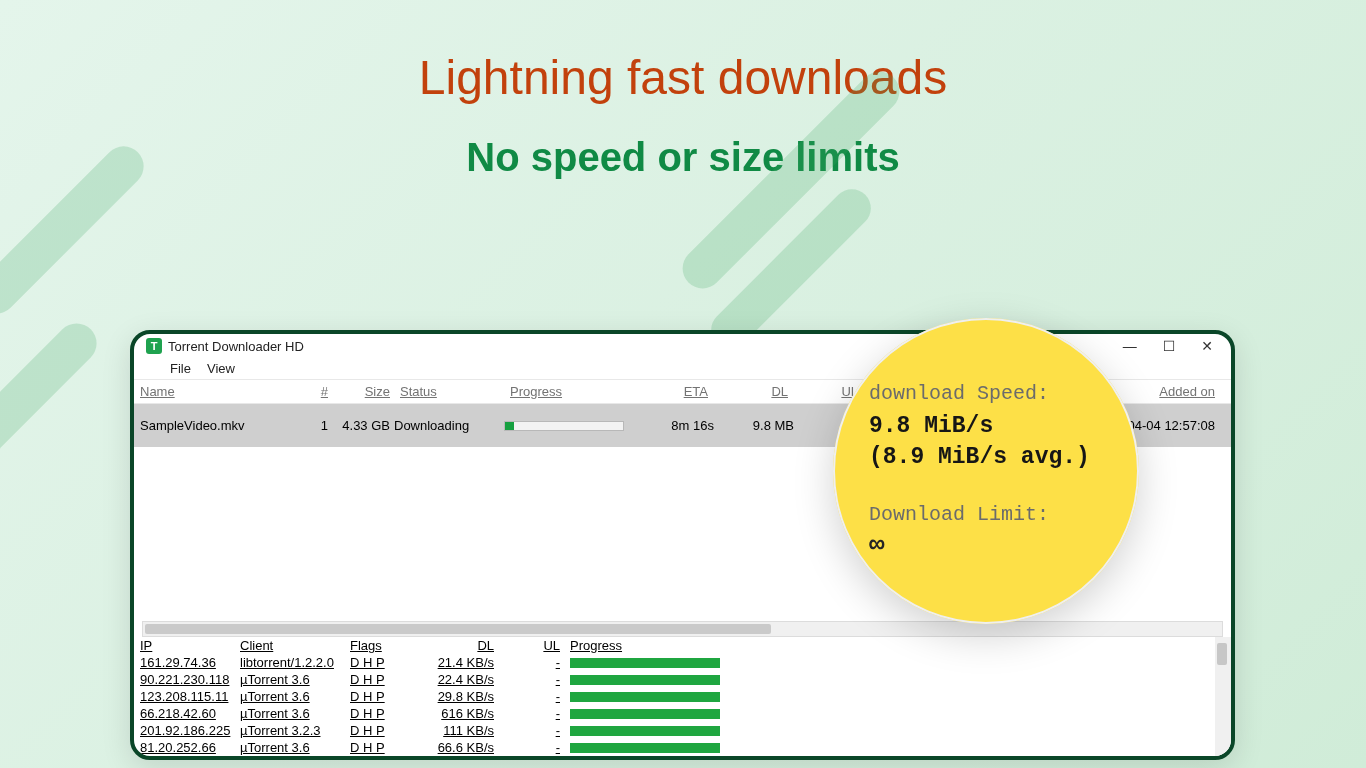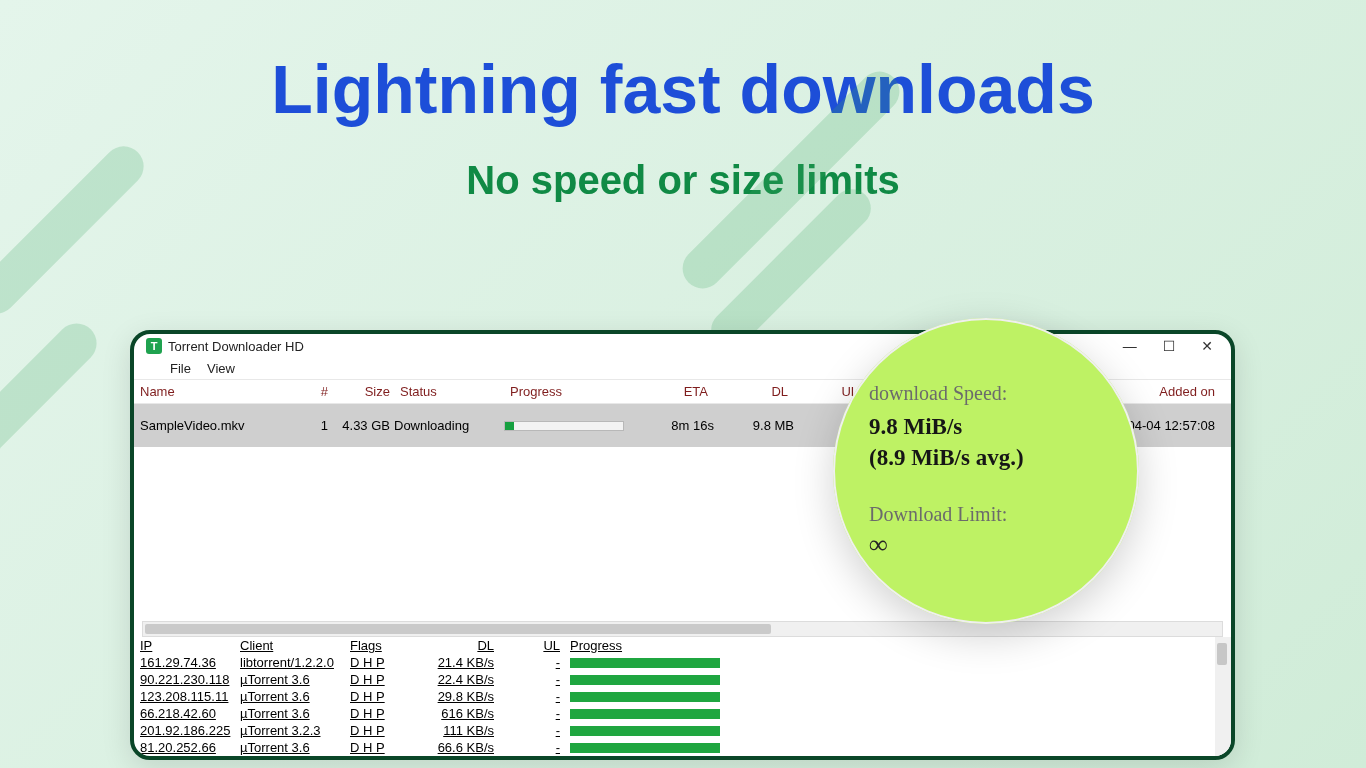--- a/index.html
+++ b/index.html
@@ -21,23 +21,23 @@
 .stripe1 { width: 220px; top: 210px; left: -50px; }
 .stripe2 { width: 200px; top: 380px; left: -80px; }
 .stripe3 { width: 290px; top: 160px; right: 430px; }
 .stripe4 { width: 210px; top: 250px; right: 470px; height: 38px; }
 
 .hero {
   text-align: center;
   padding-top: 50px;
 }
 .hero-title {
-  font-size: 68px;
-  font-weight: 700;
-  color: #1d4ed8;
+  font-size: 48px;
+  font-weight: 400;
+  color: #c2410c;
 }
 .hero-sub {
   font-size: 40px;
   font-weight: 700;
   color: #108a45;
   margin-top: 30px;
 }
 
 .app-window {
   position: absolute;
@@ -77,25 +77,26 @@
   font-size: 13px;
   color: #222;
   background: #fff;
   margin-left: 24px;
 }
 .menubar span { cursor: default; }
 
 .headers {
   display: flex;
   font-size: 13px;
-  color: #7f1d1d;
+  color: #737373;
   background: #fff;
   border-top: 1px solid #e8e8e8;
   border-bottom: 1px solid #e8e8e8;
   padding: 2px 0;
+  text-decoration: underline;
 }
 .hdr { padding: 2px 6px; }
 .row {
   display: flex;
   font-size: 13px;
   padding: 14px 0;
 }
 .row.sel { background: #cfcfcf; }
 .c-name   { width: 170px; padding-left: 6px; }
 .c-num    { width: 30px; text-align: right; padding-right: 6px;}
@@ -188,27 +189,27 @@
   border-radius: 2px;
 }
 
 .magnifier {
   position: absolute;
   top: 318px;
   left: 833px;
   width: 306px;
   height: 306px;
   border-radius: 50%;
-  background: #bef264;
+  background: #fde047;
   box-shadow: 0 12px 40px rgba(0,0,0,0.18), inset 0 0 0 2px #efefef;
   display: flex;
   flex-direction: column;
   justify-content: center;
   padding: 0 36px;
-  font-family: Liberation Serif, serif;
+  font-family: Liberation Mono, monospace;
 }
 .magnifier .lbl  { font-size: 20px; color: #6b6b6b; }
 .magnifier .val  { font-size: 23px; color: #161616; font-weight: 700; line-height: 1.35; margin-top: 6px;}
 .magnifier .gap  { height: 30px; }
 .magnifier .inf  { font-size: 26px; font-weight: 800; color: #252525; margin-top: 4px;}
 </style>
 </head>
 <body>
 
 <div class="bg-stripe stripe1"></div>

